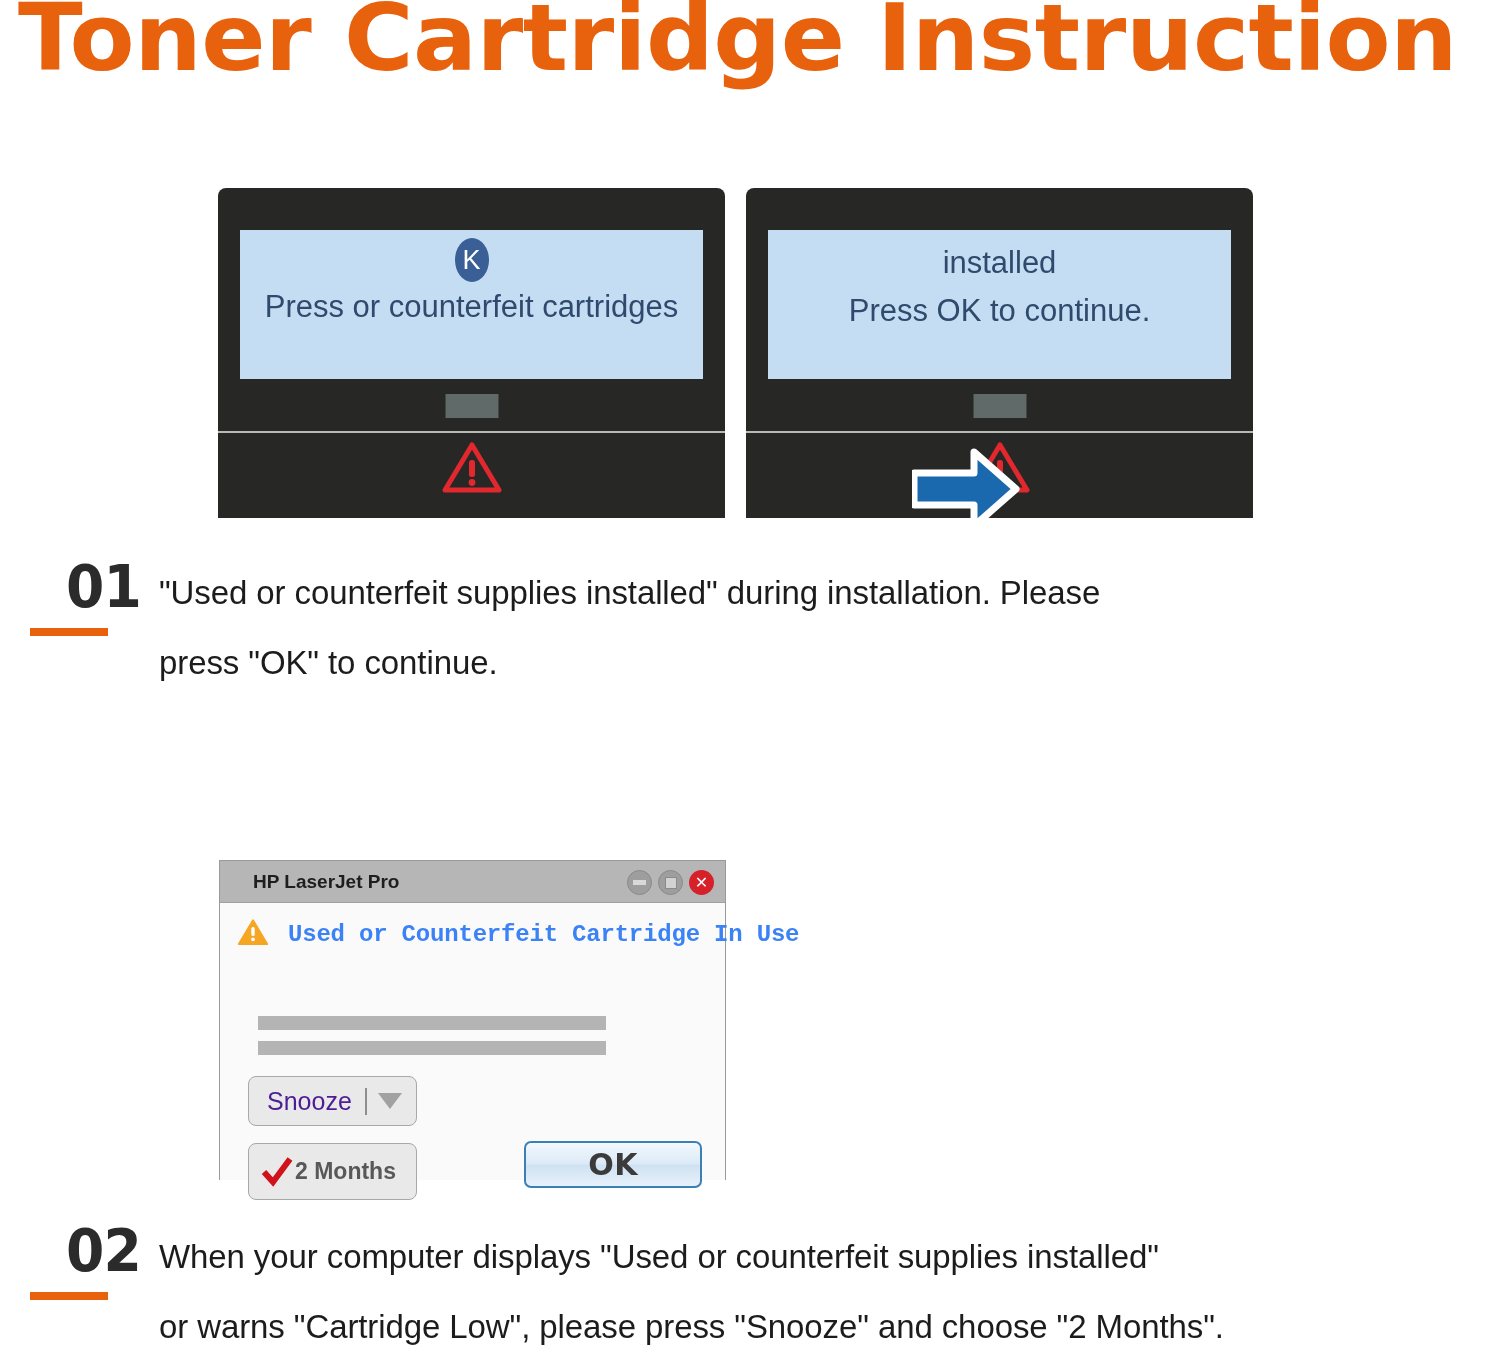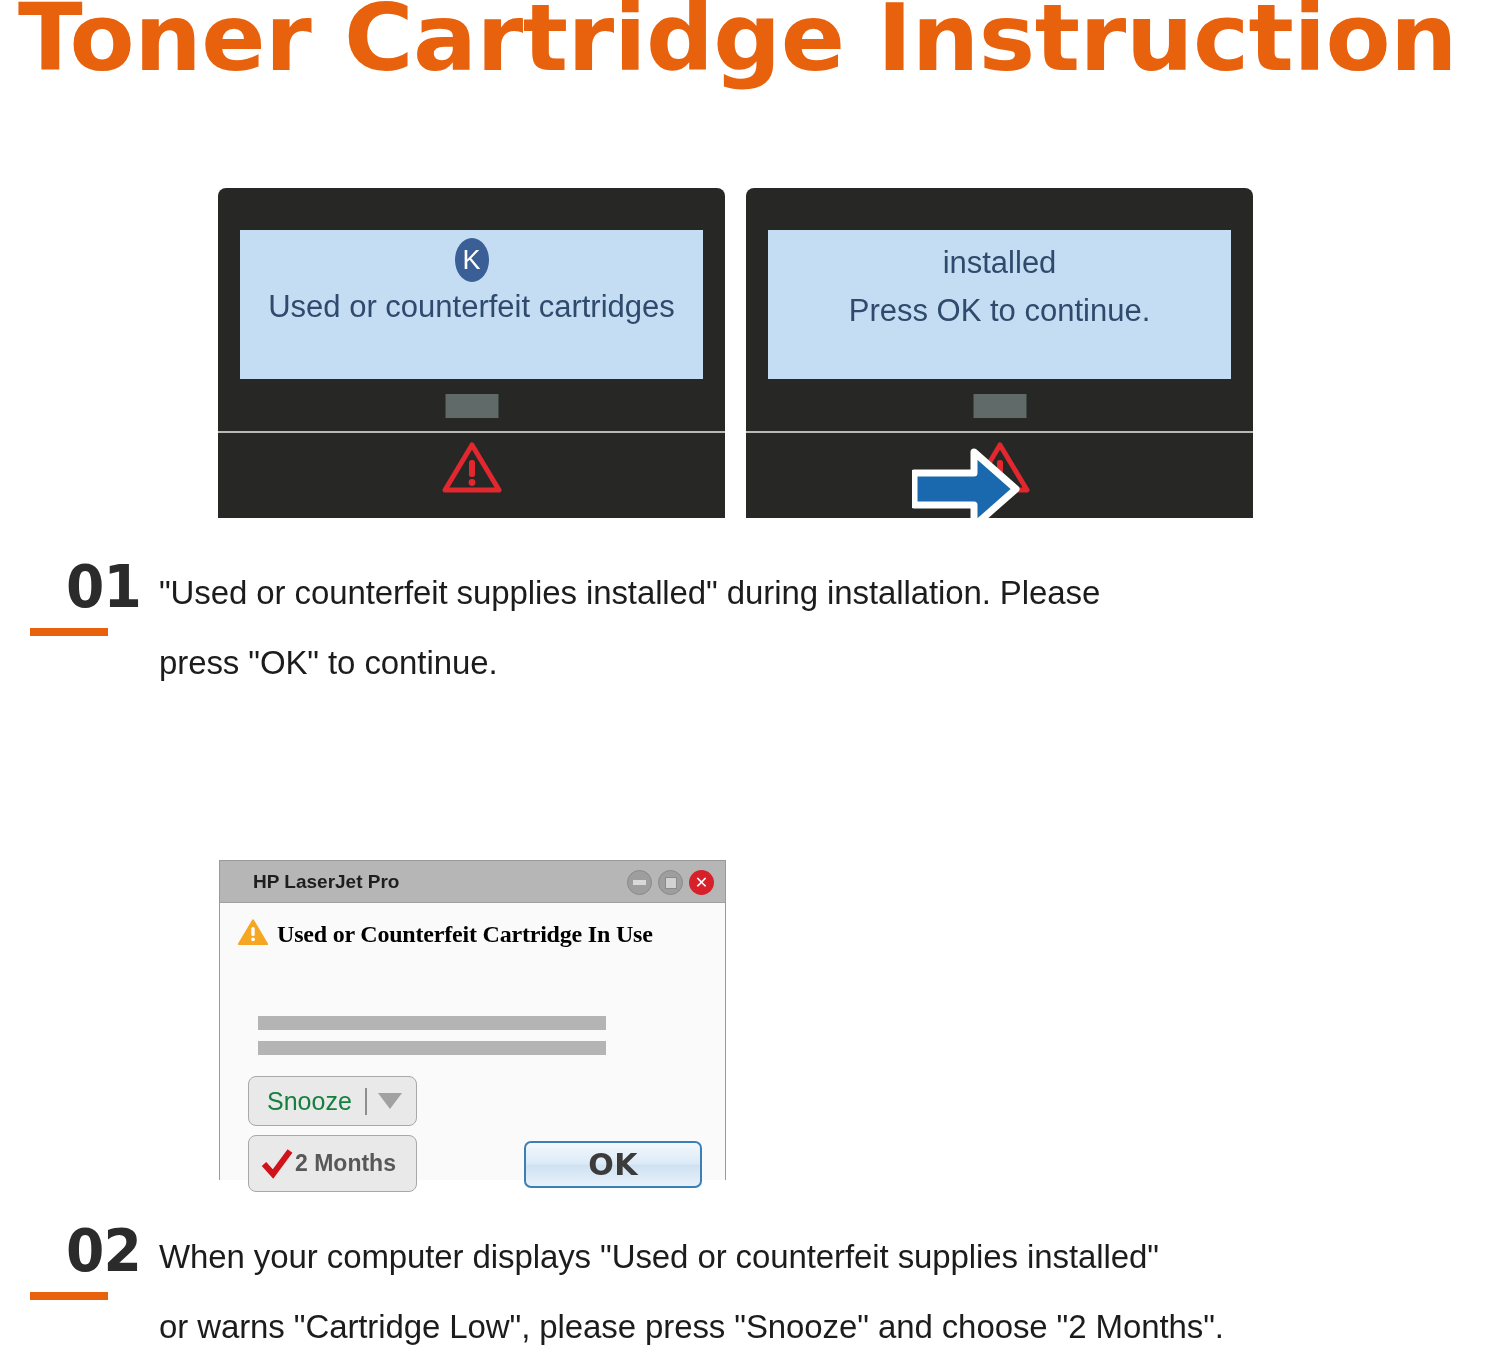--- a/index.html
+++ b/index.html
@@ -201,62 +201,63 @@
     line-height: 1;
   }
 
   .hp-body { position: relative; height: 277px; background: #fafafa; }
 
   .hp-warn-row {
     position: absolute; left: 18px; top: 16px;
     display: flex; align-items: center; gap: 9px;
   }
   .hp-warn-title {
-    font-size: 24px; font-weight: 700; color: #000000;
-    font-family: Liberation Serif, serif;
+    font-size: 24px; font-weight: 700; color: #3b82f6;
+    font-family: Liberation Mono, monospace;
     white-space: nowrap;
     letter-spacing: -0.2px;
+    margin-left: 11px;
   }
   .gray-bar {
     position: absolute; left: 38px;
     width: 348px; height: 14px;
     background: #b4b4b4;
   }
   .gray-bar.b1 { top: 113px; }
   .gray-bar.b2 { top: 138px; }
 
   .snooze-btn {
     position: absolute;
     left: 28px; top: 173px;
     width: 169px; height: 50px;
     background: #e9e9e9;
     border: 1px solid #a8a8a8;
     border-radius: 8px;
     display: flex; align-items: center;
   }
   .snooze-label {
     margin-left: 18px;
-    font-size: 25px; color: #15803d;
+    font-size: 25px; color: #4c1d95;
     font-family: "Liberation Sans", sans-serif;
   }
   .snooze-sep {
     margin-left: 13px;
     width: 2px; height: 27px; background: #8e8e8e;
   }
   .snooze-caret {
     margin-left: 11px;
     width: 0; height: 0;
     border-left: 12px solid transparent;
     border-right: 12px solid transparent;
     border-top: 16px solid #a1a1a1;
   }
 
   .months-btn {
     position: absolute;
-    left: 28px; top: 232px;
+    left: 28px; top: 240px;
     width: 169px; height: 57px;
     background: #e9e9e9;
     border: 1px solid #a8a8a8;
     border-radius: 8px;
     display: flex; align-items: center;
   }
   .months-check { margin-left: 12px; width: 32px; height: 30px; }
   .months-label {
     margin-left: 2px;
     font-size: 23px; font-weight: 700; color: #585858;
@@ -281,21 +282,21 @@
 </head>
 <body>
 
 <div class="page-title">Toner Cartridge Instruction</div>
 
 <div class="panels-row">
 
   <div class="printer-panel left">
     <div class="panel-screen">
       <div class="k-badge">K</div>
-      <div class="screen-line l1">Used or counterfeit cartridges</div>
+      <div class="screen-line l1">Press or counterfeit cartridges</div>
     </div>
     <div class="panel-button"></div>
     <div class="panel-divider"></div>
     <div class="panel-warn">
       <svg width="62" height="56" viewBox="0 0 62 56">
         <path d="M31 5 L58 50 L4 50 Z" fill="none" stroke="#e0282e" stroke-width="5" stroke-linejoin="round"></path>
         <rect x="28" y="20" width="6" height="17" rx="2.5" fill="#e0282e"></rect>
         <circle cx="31" cy="42.5" r="3.4" fill="#e0282e"></circle>
       </svg>
     </div>

